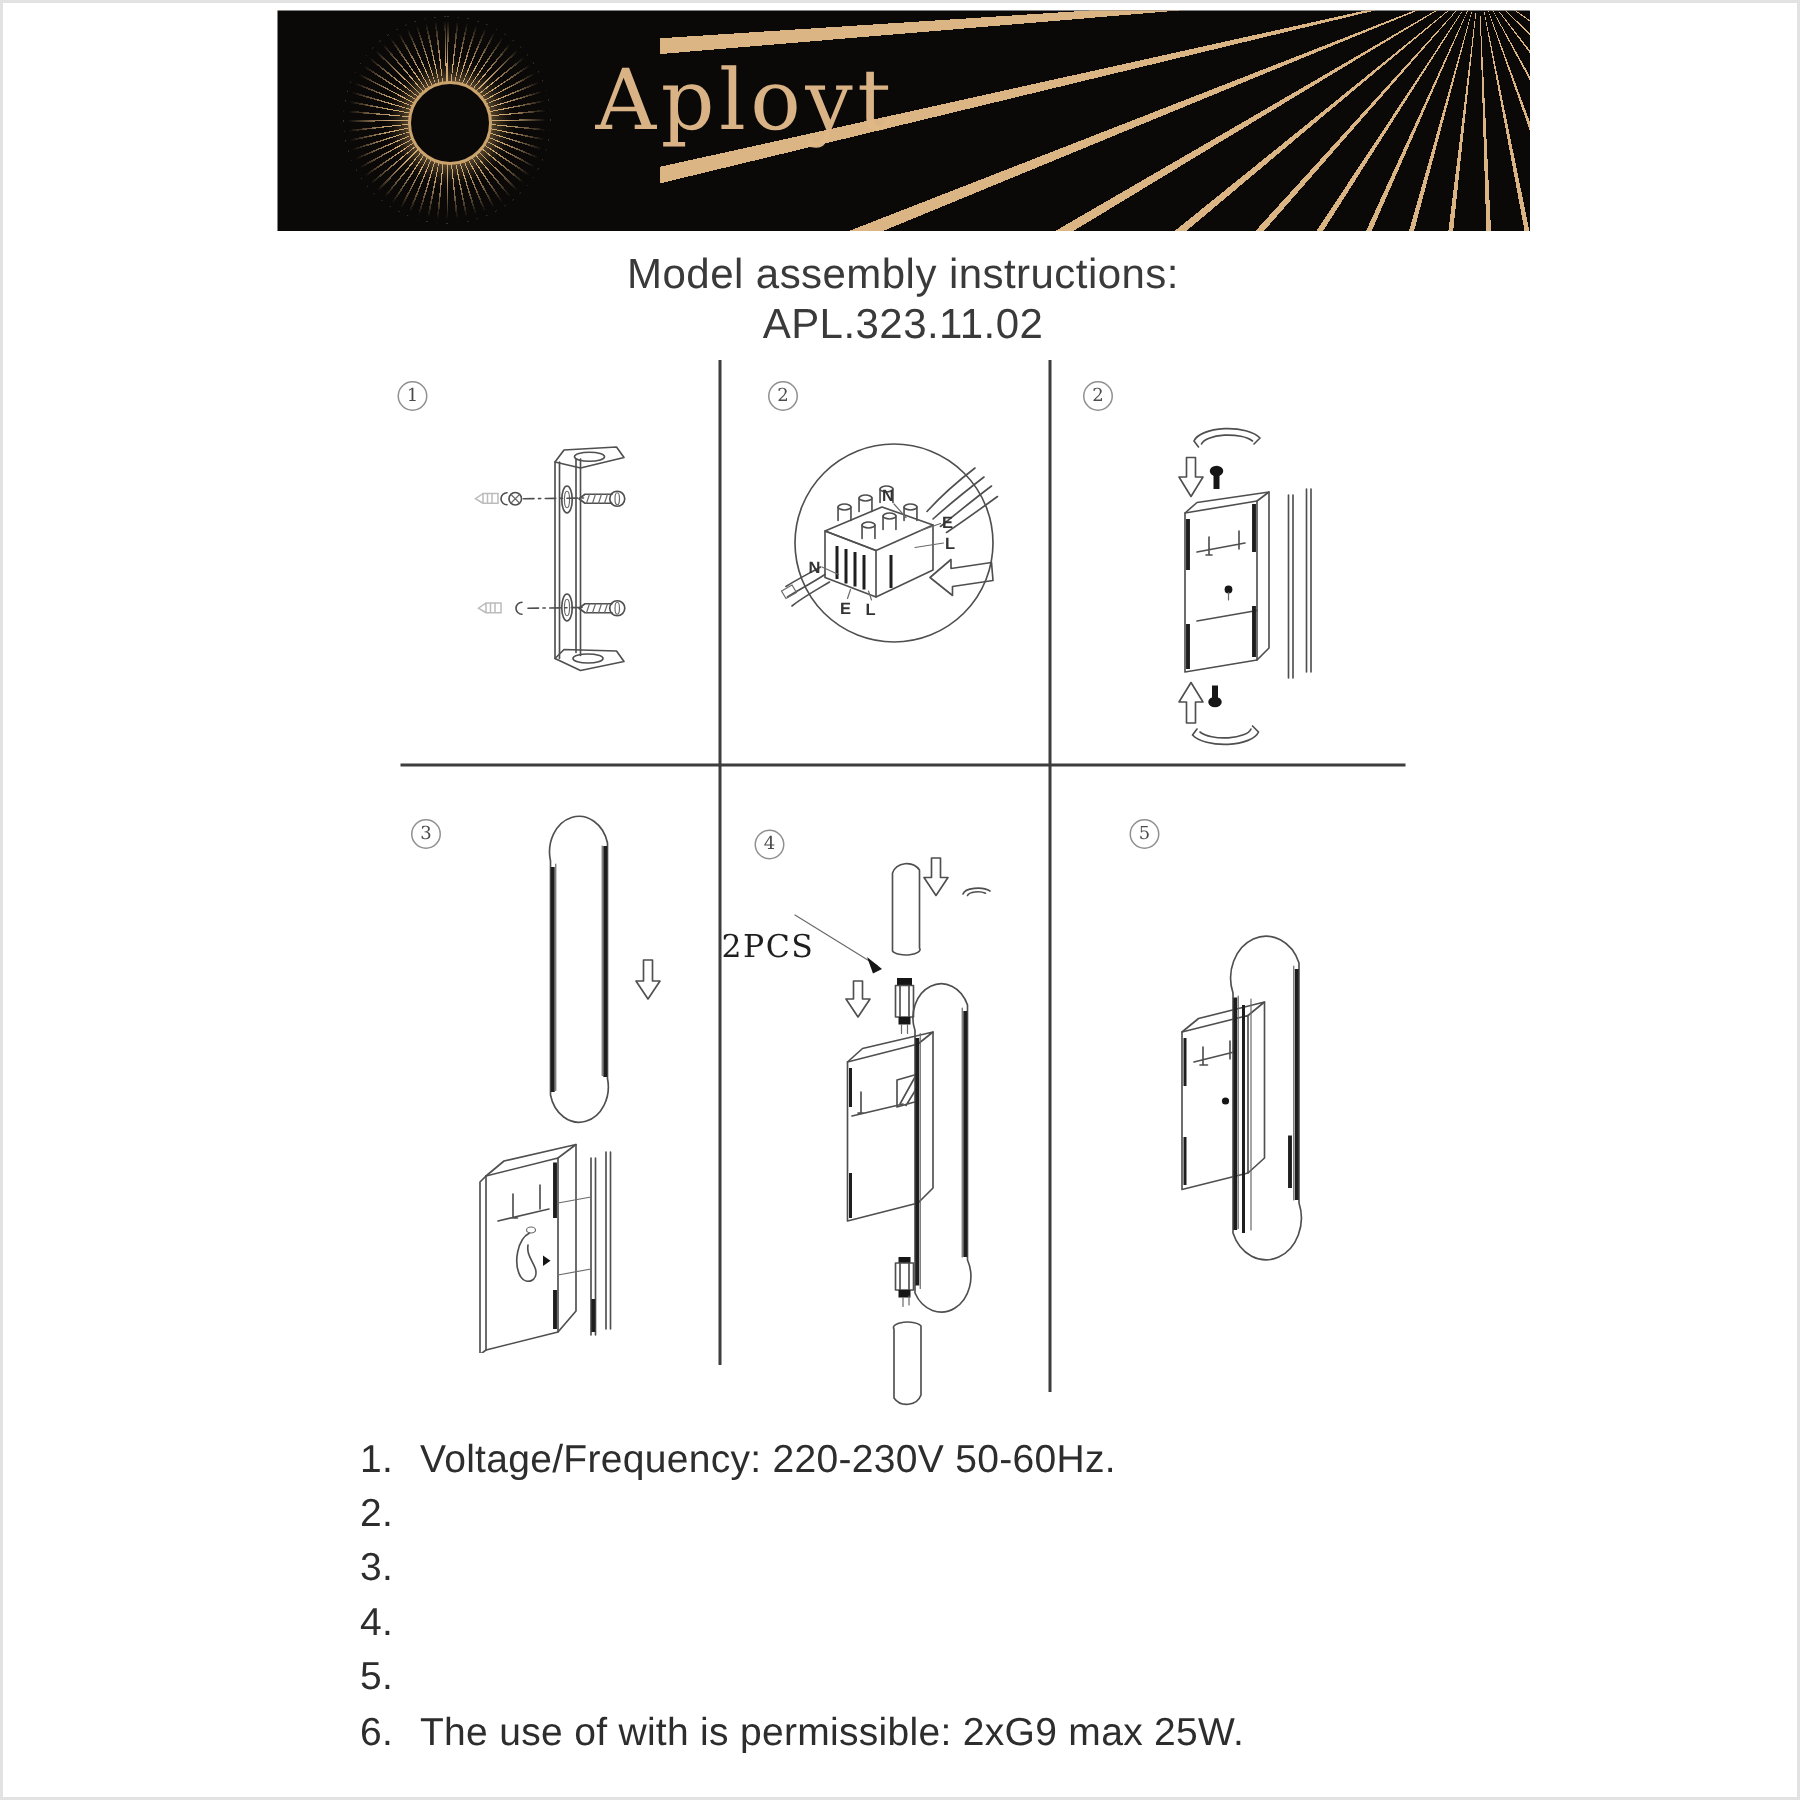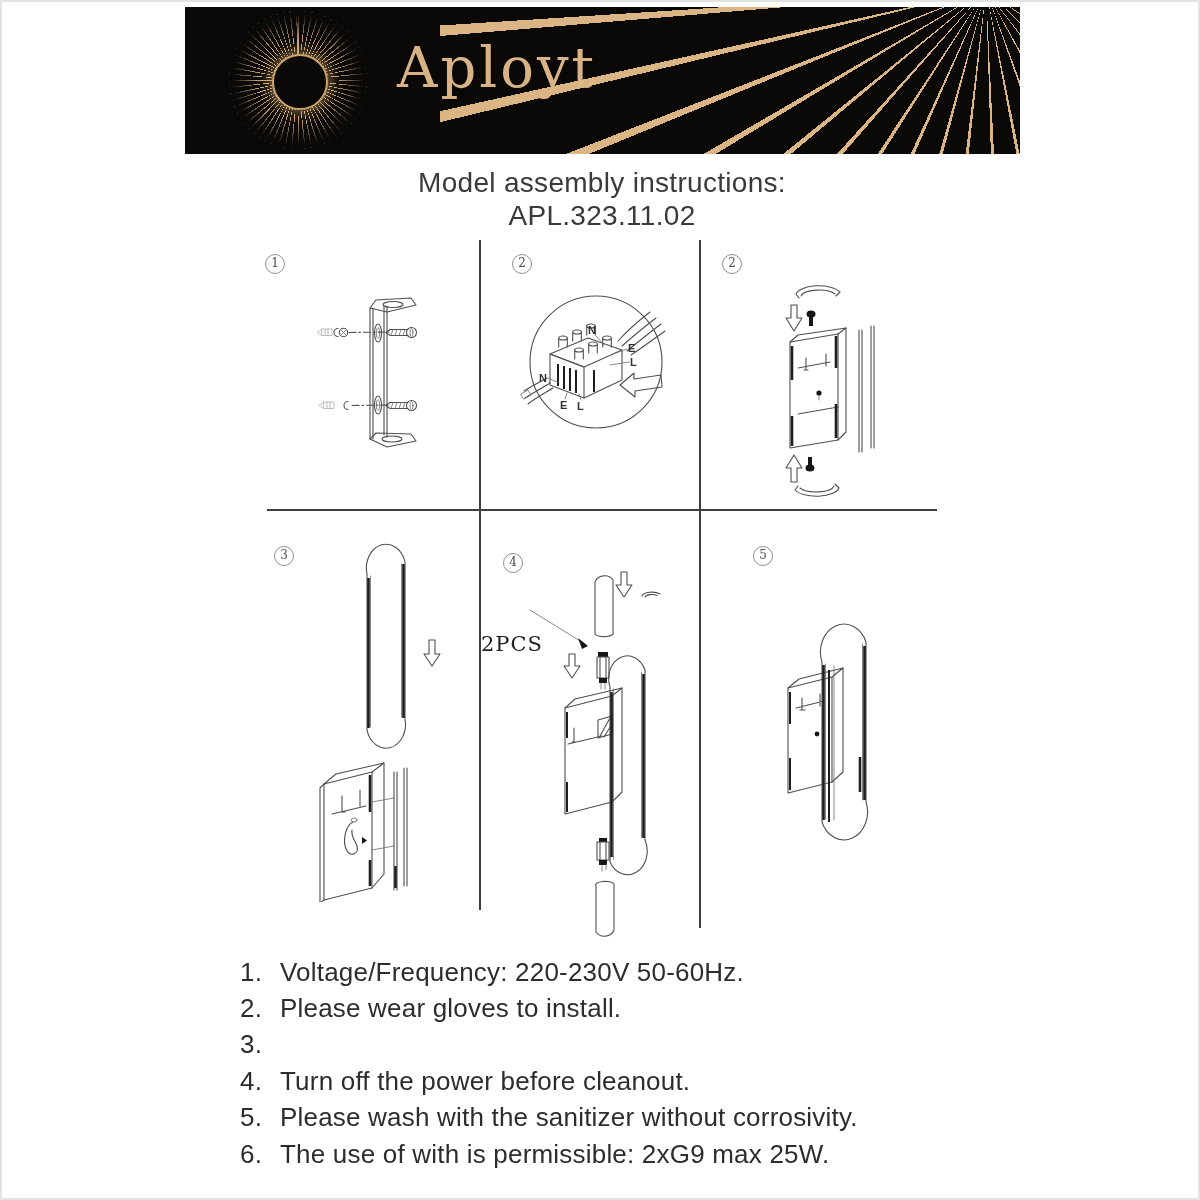--- a/index.html
+++ b/index.html
@@ -22,21 +22,21 @@
   .corner-rays{position:absolute;top:-140px;right:-120px;width:700px;height:560px;
     background:repeating-conic-gradient(from 98deg at 78% 22%, rgba(223,184,134,.98) 0deg 1.1deg, transparent 1.1deg 8.8deg);}
   
   .title-block{position:absolute;left:0;top:164px;width:1200px;text-align:center;color:#3a3a3a;}
   .title-line{font-size:28px;line-height:33px;letter-spacing:.3px;}
   
   .vline{position:absolute;width:2px;background:#3d3d3d;}
   .hline{position:absolute;height:2px;background:#3d3d3d;}
   .badge{position:absolute;width:18px;height:18px;border:1px solid #909090;border-radius:50%;
     font-family:"DejaVu Serif",serif;font-size:12px;line-height:17px;text-align:center;color:#4c4c4c;background:#fff;}
-  .pcs{position:absolute;left:479px;top:630px;font-family:"DejaVu Serif",serif;font-size:21px;color:#1f1f1f;letter-spacing:1px;}
+  .pcs{position:absolute;left:479px;top:617px;font-family:"DejaVu Serif",serif;font-size:21px;color:#1f1f1f;letter-spacing:1px;}
   .panel{position:absolute;}
   
   .ln{fill:none;stroke:#4f4f4f;stroke-width:1.1;stroke-linecap:round;stroke-linejoin:round;}
   .ln2{fill:none;stroke:#6a6a6a;stroke-width:.8;stroke-linecap:round;}
   .dark{fill:none;stroke:#1e1e1e;stroke-width:2.6;stroke-linecap:butt;}
   .dk2{fill:none;stroke:#1e1e1e;stroke-width:2;stroke-linecap:butt;}
   .faint{fill:none;stroke:#bcbcbc;stroke-width:1;stroke-linecap:round;}
   .fillk{fill:#161616;stroke:none;}
   .wlab{font-family:"Liberation Sans",sans-serif;font-size:11px;font-weight:bold;fill:#333;}
   
@@ -273,32 +273,29 @@
 
   <span class="pcs">2PCS</span>
 
   <div class="instructions">
     <div class="inst-row">
       <span class="inst-num">1.</span>
       <span class="inst-text">Voltage/Frequency: 220-230V 50-60Hz.</span>
     </div>
     <div class="inst-row">
       <span class="inst-num">2.</span>
-      <span class="inst-text">Please wear gloves to install.</span>
     </div>
     <div class="inst-row">
       <span class="inst-num">3.</span>
     </div>
     <div class="inst-row">
       <span class="inst-num">4.</span>
-      <span class="inst-text">Turn off the power before cleanout.</span>
     </div>
     <div class="inst-row">
       <span class="inst-num">5.</span>
-      <span class="inst-text">Please wash with the sanitizer without corrosivity.</span>
     </div>
     <div class="inst-row">
       <span class="inst-num">6.</span>
       <span class="inst-text">The use of with is permissible: 2xG9 max 25W.</span>
     </div>
   </div>
 
 </div>
 
 </body></html>

